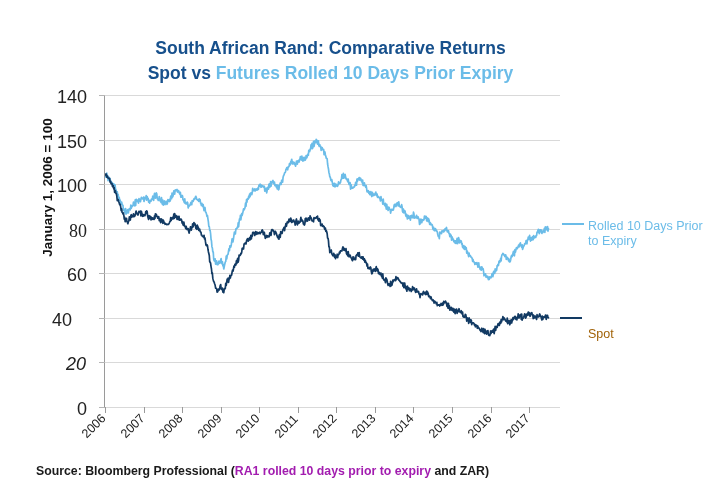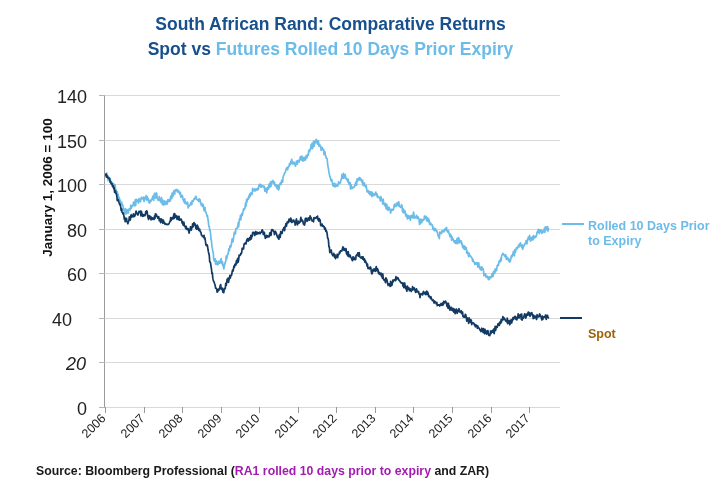--- a/index.html
+++ b/index.html
@@ -5,21 +5,21 @@
   html,body{margin:0;padding:0;}
   body{
     width:720px;height:500px;background:#ffffff;overflow:hidden;
     font-family:"Liberation Sans", sans-serif;
     -webkit-font-smoothing:antialiased;
   }
   #root{position:relative;width:720px;height:500px;}
 
   
   .title-block{
-    position:absolute;left:0;top:12px;width:661px;text-align:center;
+    position:absolute;left:0;top:36px;width:661px;text-align:center;
     line-height:25px;
   }
   .title-line{font-size:17.5px;font-weight:bold;letter-spacing:0px;}
   .t-dark{color:#17508C;}
   .t-light{color:#6BBCE8;}
 
   
   .ytitle{
     position:absolute;left:-33px;top:180px;width:160px;
     transform:rotate(-90deg);transform-origin:center center;
@@ -39,21 +39,21 @@
   }
   .ytick{position:absolute;width:6px;height:1px;background:#b5b5b5;}
 
   .xtick{position:absolute;top:0;width:1px;height:6px;background:#9a9a9a;}
   .xlabel{
     position:absolute;font-size:12.5px;color:#222222;white-space:nowrap;
     transform:rotate(-45deg);transform-origin:left top;
   }
 
   
-  .legend{position:absolute;font-size:12.5px;font-weight:bold;line-height:15px;}
+  .legend{position:absolute;font-size:12.5px;font-weight:normal;line-height:15px;}
   .legend-rolled{left:588px;top:219px;width:125px;color:#6BBCE8;}
   .legend-spot{left:588px;top:327px;width:120px;color:#a16207;}
   .leg-dash{position:absolute;height:2.4px;width:22px;}
   .leg-dash-rolled{left:562px;top:223px;background:#6BBCE8;}
   .leg-dash-spot{left:560px;top:317px;background:#123A63;}
 
   
   .source{
     position:absolute;left:36px;top:464px;font-size:12.3px;font-weight:bold;color:#1a1a1a;
     white-space:nowrap;
@@ -92,21 +92,21 @@
       <div class="gridline" style="left: 105px; top: 139.571px;"></div>
       <div class="ytick" style="left: 99px; top: 139.571px;"></div>
       <div class="gridline" style="left: 105px; top: 95px;"></div>
       <div class="ytick" style="left: 99px; top: 95px;"></div>
     </div>
   <div id="ylabel-layer">
       <div class="ylabel" style="left: 43px; top: 399px;">0</div>
       <div class="ylabel" style="left: 42px; top: 354.429px; font-style: italic;">20</div>
       <div class="ylabel" style="left: 28px; top: 309.857px;">40</div>
       <div class="ylabel" style="left: 43px; top: 265.286px;">60</div>
-      <div class="ylabel" style="left: 43px; top: 220.714px;">80</div>
+      <div class="ylabel" style="left: 43px; top: 220.714px; font-family: Liberation Serif, serif;">80</div>
       <div class="ylabel" style="left: 43px; top: 176.143px;">100</div>
       <div class="ylabel" style="left: 43px; top: 131.571px;">150</div>
       <div class="ylabel" style="left: 43px; top: 87px;">140</div>
     </div>
 
   <div id="xtick-layer" style="position: absolute; left: 0px; top: 0px;">
       <div class="xtick" style="left: 105px; top: 407px;"></div>
       <div class="xlabel" style="left: 79px; top: 431px;">2006</div>
       <div class="xtick" style="left: 143.559px; top: 407px;"></div>
       <div class="xlabel" style="left: 117.559px; top: 431px;">2007</div>

